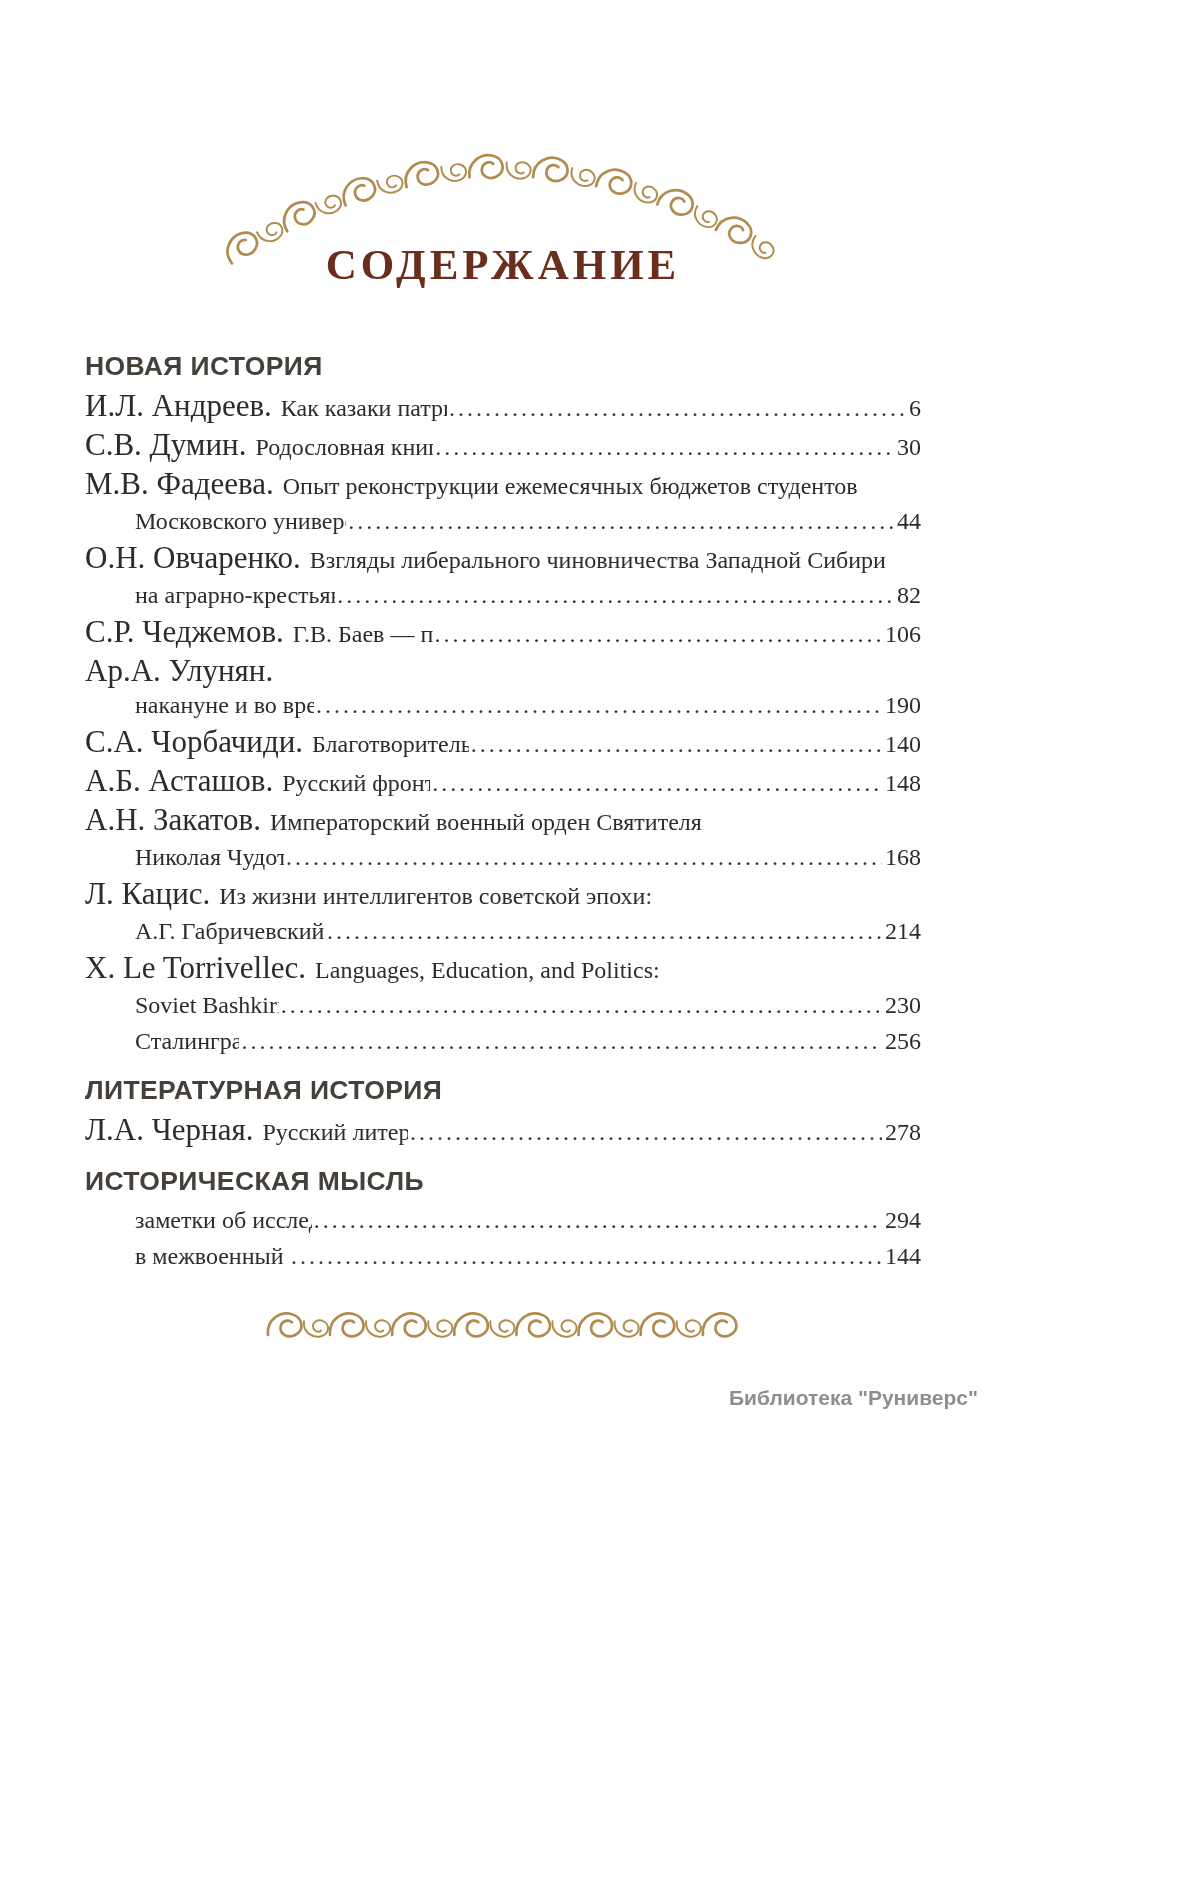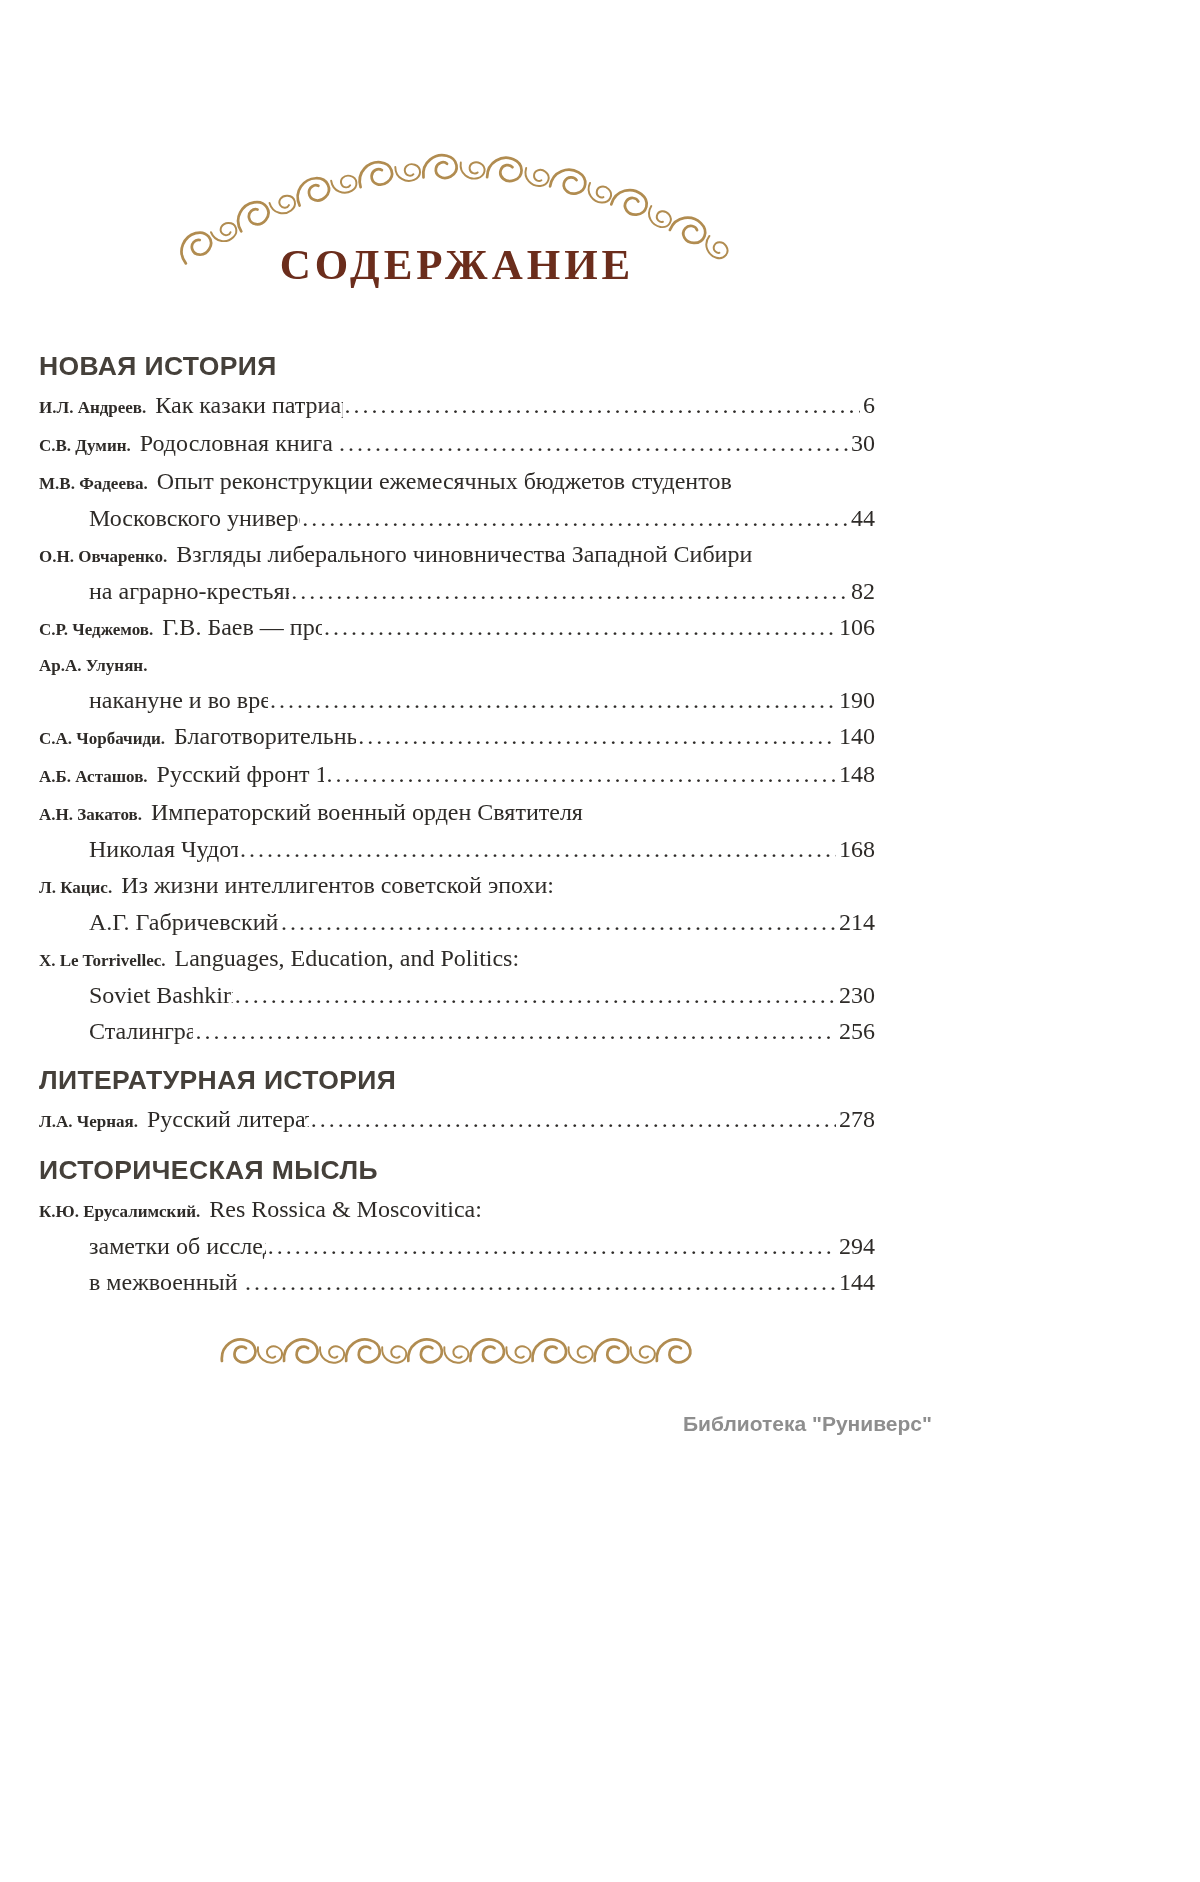--- a/index.html
+++ b/index.html
@@ -8,21 +8,21 @@
     padding: 0;
     width: 1200px;
     height: 1882px;
     background: #ffffff;
     overflow: hidden;
     font-family: "Liberation Serif", serif;
     color: var(--text, #2e2b28);
   }
   .content {
     width: 836px;
-    margin-left: 39px;
+    margin-left: 85px;
   }
   svg.ornament { display: block; }
   #orn-top { margin: 136px auto 0 auto; }
   #orn-bot { margin: 26px auto 0 auto; }
   h1.page-title {
     margin: -34px 0 62px 0;
     text-align: center;
     font-family: "Liberation Serif", serif;
     font-weight: 700;
     font-size: 43px;
@@ -42,22 +42,22 @@
   }
   .entry { margin: 1px 0; }
   .line {
     display: flex;
     align-items: baseline;
     font-size: 24px;
     line-height: 35px;
     white-space: nowrap;
   }
   .line .author {
-    font-weight: 700;
-    font-size: 17px;
+    font-weight: 400;
+    font-size: 31px;
     margin-right: 9px;
     flex: 0 0 auto;
   }
   .line .etext { flex: 0 1 auto; overflow: hidden; }
   .line.cont { padding-left: 50px; }
   .leader {
     flex: 1 1 auto;
     overflow: hidden;
     white-space: nowrap;
     letter-spacing: 3px;
@@ -233,24 +233,20 @@
             <span class="author">Л.А. Черная.</span>
             <span class="etext">Русский литературный автопортрет XVII в.</span>
             <span class="leader">................................................................................................................................................................</span>
             <span class="pagenum">278</span>
           </div>
         </div>
       </section>
       <section>
         <h2 class="section-header">ИСТОРИЧЕСКАЯ МЫСЛЬ</h2>
         <div class="entry">
-          <div class="line">
-            <span class="author">К.Ю. Ерусалимский.</span>
-            <span class="etext">Res Rossica &amp; Moscovitica:</span>
-          </div>
           <div class="line cont">
             <span class="etext">заметки об исследованиях Д.В. Карнаухова.</span>
             <span class="leader">................................................................................................................................................................</span>
             <span class="pagenum">294</span>
           </div>
         </div>
         <div class="entry">
           <div class="line cont">
             <span class="etext">в межвоенный период. 1917–1937 гг.</span>
             <span class="leader">................................................................................................................................................................</span>

